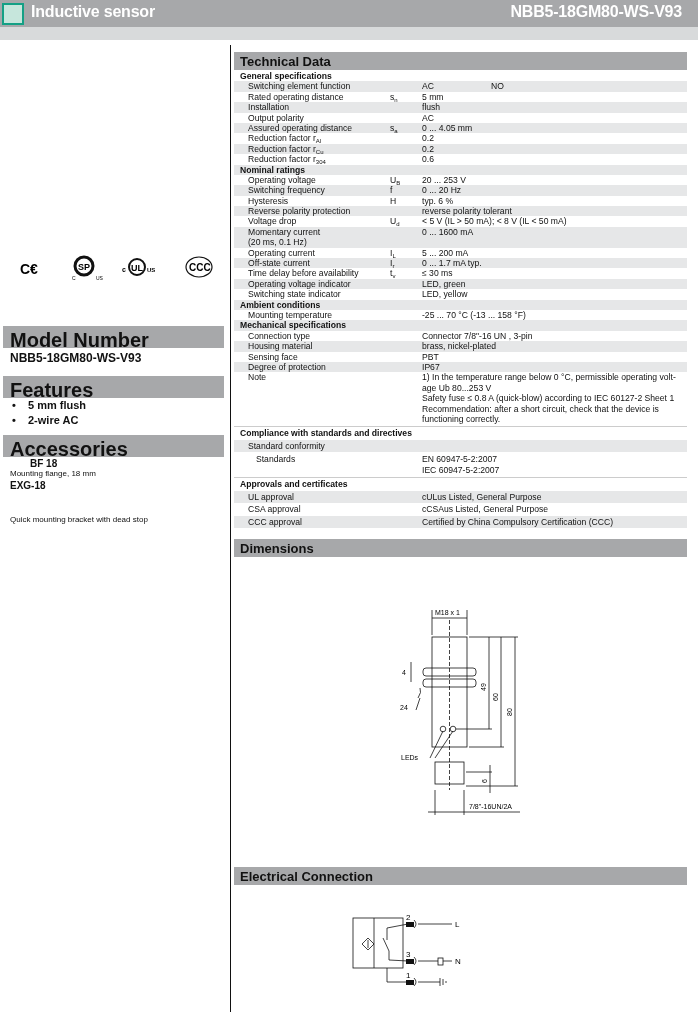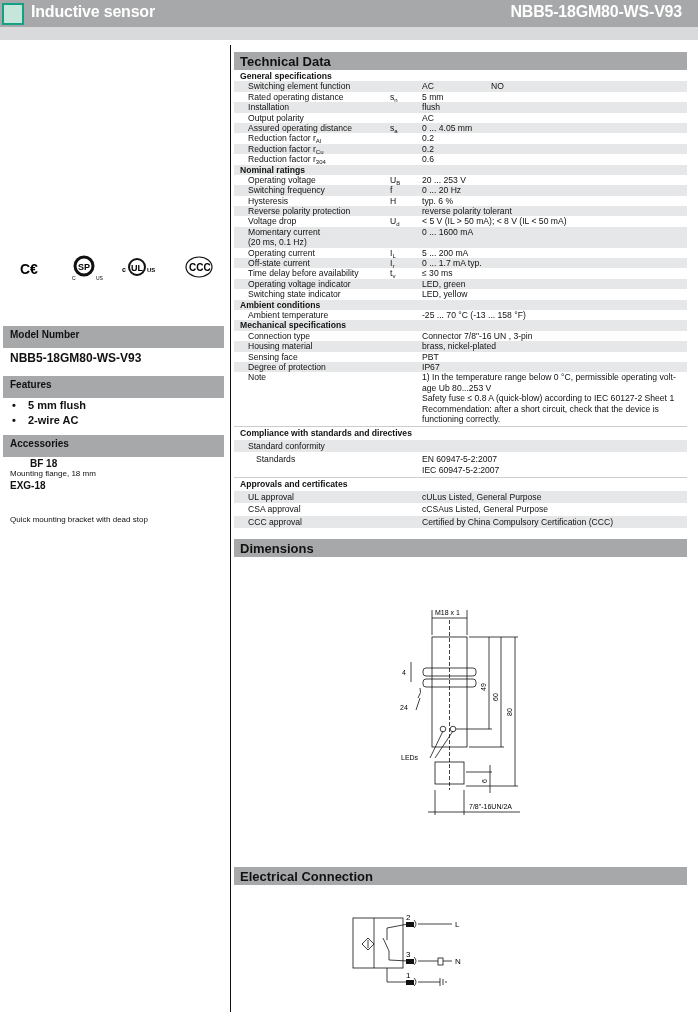--- a/index.html
+++ b/index.html
@@ -6,21 +6,21 @@
   body { width: 698px; height: 1012px; background: #fff; font-family: "Liberation Sans", sans-serif; color: #111; position: relative; overflow: hidden; }
   .topbar { position: absolute; left: 0; top: 0; width: 698px; height: 27px; background: #a7a8aa; }
   .logo-box { position: absolute; left: 2px; top: 3px; width: 22px; height: 22px; background: #c6e6dc; border: 2px solid #14a085; }
   .top-title { position: absolute; left: 31px; top: 3px; font-size: 16px; font-weight: bold; color: #fff; letter-spacing: -0.2px; }
   .top-model { position: absolute; right: 16px; top: 3px; font-size: 16px; font-weight: bold; color: #fff; letter-spacing: -0.2px; }
   .subbar { position: absolute; left: 0; top: 27px; width: 698px; height: 13px; background: #d8dadb; }
   .vline { position: absolute; left: 230px; top: 45px; width: 1px; height: 967px; background: #111; }
 
   
   .certs { position: absolute; left: 0; top: 250px; width: 230px; height: 40px; }
-  .sec-head-left { position: absolute; left: 3px; width: 221px; height: 22px; background: #a7a8aa; font-size: 10px; font-weight: bold; padding: 3px 0 0 7px; color: #111; }
+  .sec-head-left { position: absolute; left: 3px; width: 221px; height: 22px; background: #a7a8aa; font-size: 20px; font-weight: bold; padding: 3px 0 0 7px; color: #111; }
   .left-text { position: absolute; left: 10px; font-size: 12px; font-weight: bold; }
   .feat { position: absolute; left: 12px; font-size: 11px; font-weight: bold; }
   .feat .dot { display: inline-block; width: 16px; }
   .acc-name { position: absolute; left: 10px; font-size: 10px; font-weight: bold; }
   .acc-desc { position: absolute; left: 10px; font-size: 8px; }
 
   
   .sec-head { position: absolute; left: 234px; width: 453px; height: 18px; background: #a7a8aa; font-size: 13px; font-weight: bold; padding: 2px 0 0 6px; color: #111; }
   .table { position: absolute; left: 234px; width: 453px; font-size: 8.6px; }
   .group { height: 10.4px; line-height: 10.4px; font-weight: bold; padding-left: 6px; }
@@ -189,21 +189,21 @@
     <span class="val">LED, green</span>
   </div>
   <div class="row">
     <span class="lbl">Switching state indicator</span>
     <span class="sym"></span>
     <span class="val">LED, yellow</span>
   </div>
 
   <div class="group alt">Ambient conditions</div>
   <div class="row">
-    <span class="lbl">Ambient temperature</span>
+    <span class="lbl">Mounting temperature</span>
     <span class="sym"></span>
     <span class="val">-25 ... 70 °C (-13 ... 158 °F)</span>
   </div>
 
   <div class="group alt">Mechanical specifications</div>
   <div class="row">
     <span class="lbl">Connection type</span>
     <span class="sym"></span>
     <span class="val">Connector 7/8"-16 UN , 3-pin</span>
   </div>

